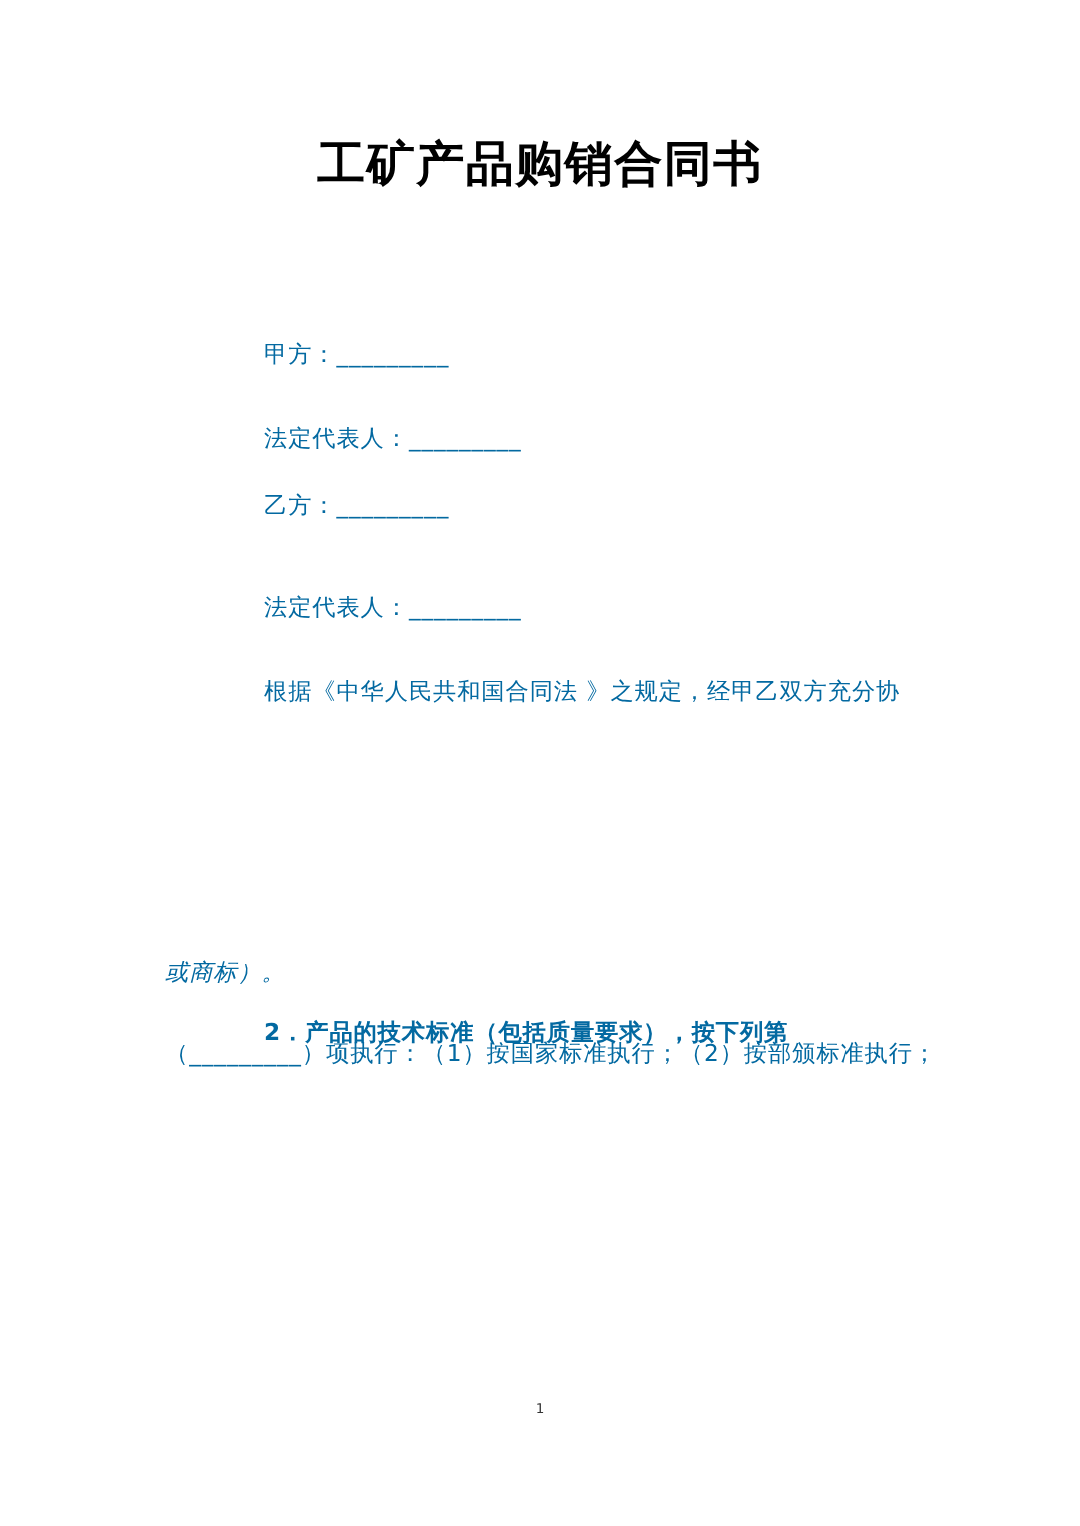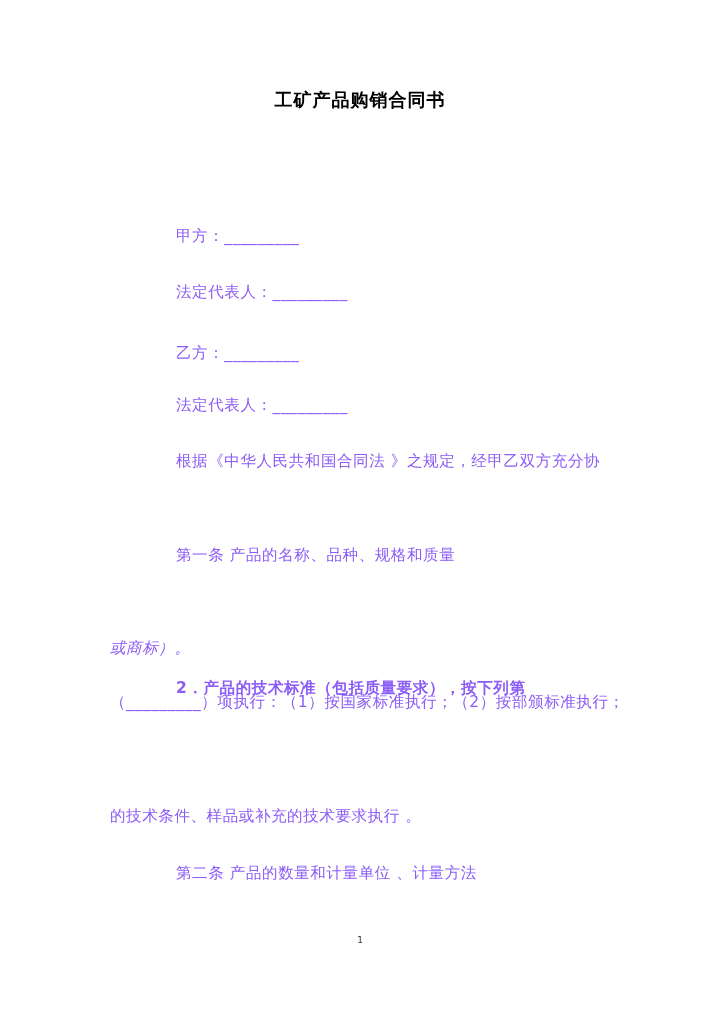--- a/index.html
+++ b/index.html
@@ -4,25 +4,25 @@
 <style>
   html, body { margin: 0; padding: 0; background: #ffffff; }
   body {
     width: 720px; height: 1017px; position: relative; overflow: hidden;
     font-family: "DejaVu Sans", "Liberation Sans", sans-serif;
     color: #111111;
   }
   .page { position: absolute; left: 0; top: 0; width: 720px; height: 1017px; background: #fff; }
   .title {
     position: absolute; left: 0; width: 720px; top: 88px;
-    text-align: center; font-size: 18px; font-weight: bold; letter-spacing: 1px;
+    text-align: center; font-size: 32px; font-weight: bold; letter-spacing: 1px;
     color: #000;
   }
   .line {
-    position: absolute; font-size: 15.5px; white-space: nowrap; color: #8b5cf6;
+    position: absolute; font-size: 15.5px; white-space: nowrap; color: #0369a1;
     letter-spacing: 0.6px;
   }
   .indent { left: 176px; }
   .full { left: 110px; }
   .pageno {
     position: absolute; left: 0; width: 720px; top: 935px; text-align: center;
     font-size: 9px; color: #333;
   }
 </style>
 </head>
@@ -30,33 +30,30 @@
 
 <div class="page">
   <div class="title">工矿产品购销合同书</div>
 
   <div class="line indent" style="top:226px;">
     <span>甲方：</span><span>_________</span>
   </div>
   <div class="line indent" style="top:282px;">
     <span>法定代表人：</span><span>_________</span>
   </div>
-  <div class="line indent" style="top:343px;">
+  <div class="line indent" style="top:327px;">
     <span>乙方：</span><span>_________</span>
   </div>
   <div class="line indent" style="top:395px;">
     <span>法定代表人：</span><span>_________</span>
   </div>
 
   <div class="line indent" style="top:451px;text-align:center;">根据《中华人民共和国合同法 》之规定，经甲乙双方充分协</div>
 
-  <div class="line indent" style="top:545px;">第一条  产品的名称、品种、规格和质量</div>
 
   <div class="line full" style="top:638px;font-style:italic;">或商标）。</div>
 
   <div class="line indent" style="top:678px;font-weight:bold;">2．产品的技术标准（包括质量要求），按下列第</div>
   <div class="line full" style="top:692px;">（_________）项执行：（1）按国家标准执行；（2）按部颁标准执行；</div>
-  <div class="line full" style="top:806px;">的技术条件、样品或补充的技术要求执行 。</div>
 
-  <div class="line indent" style="top:863px;">第二条  产品的数量和计量单位 、计量方法</div>
 
   <div class="pageno">1</div>
 </div>
 
 </body></html>

